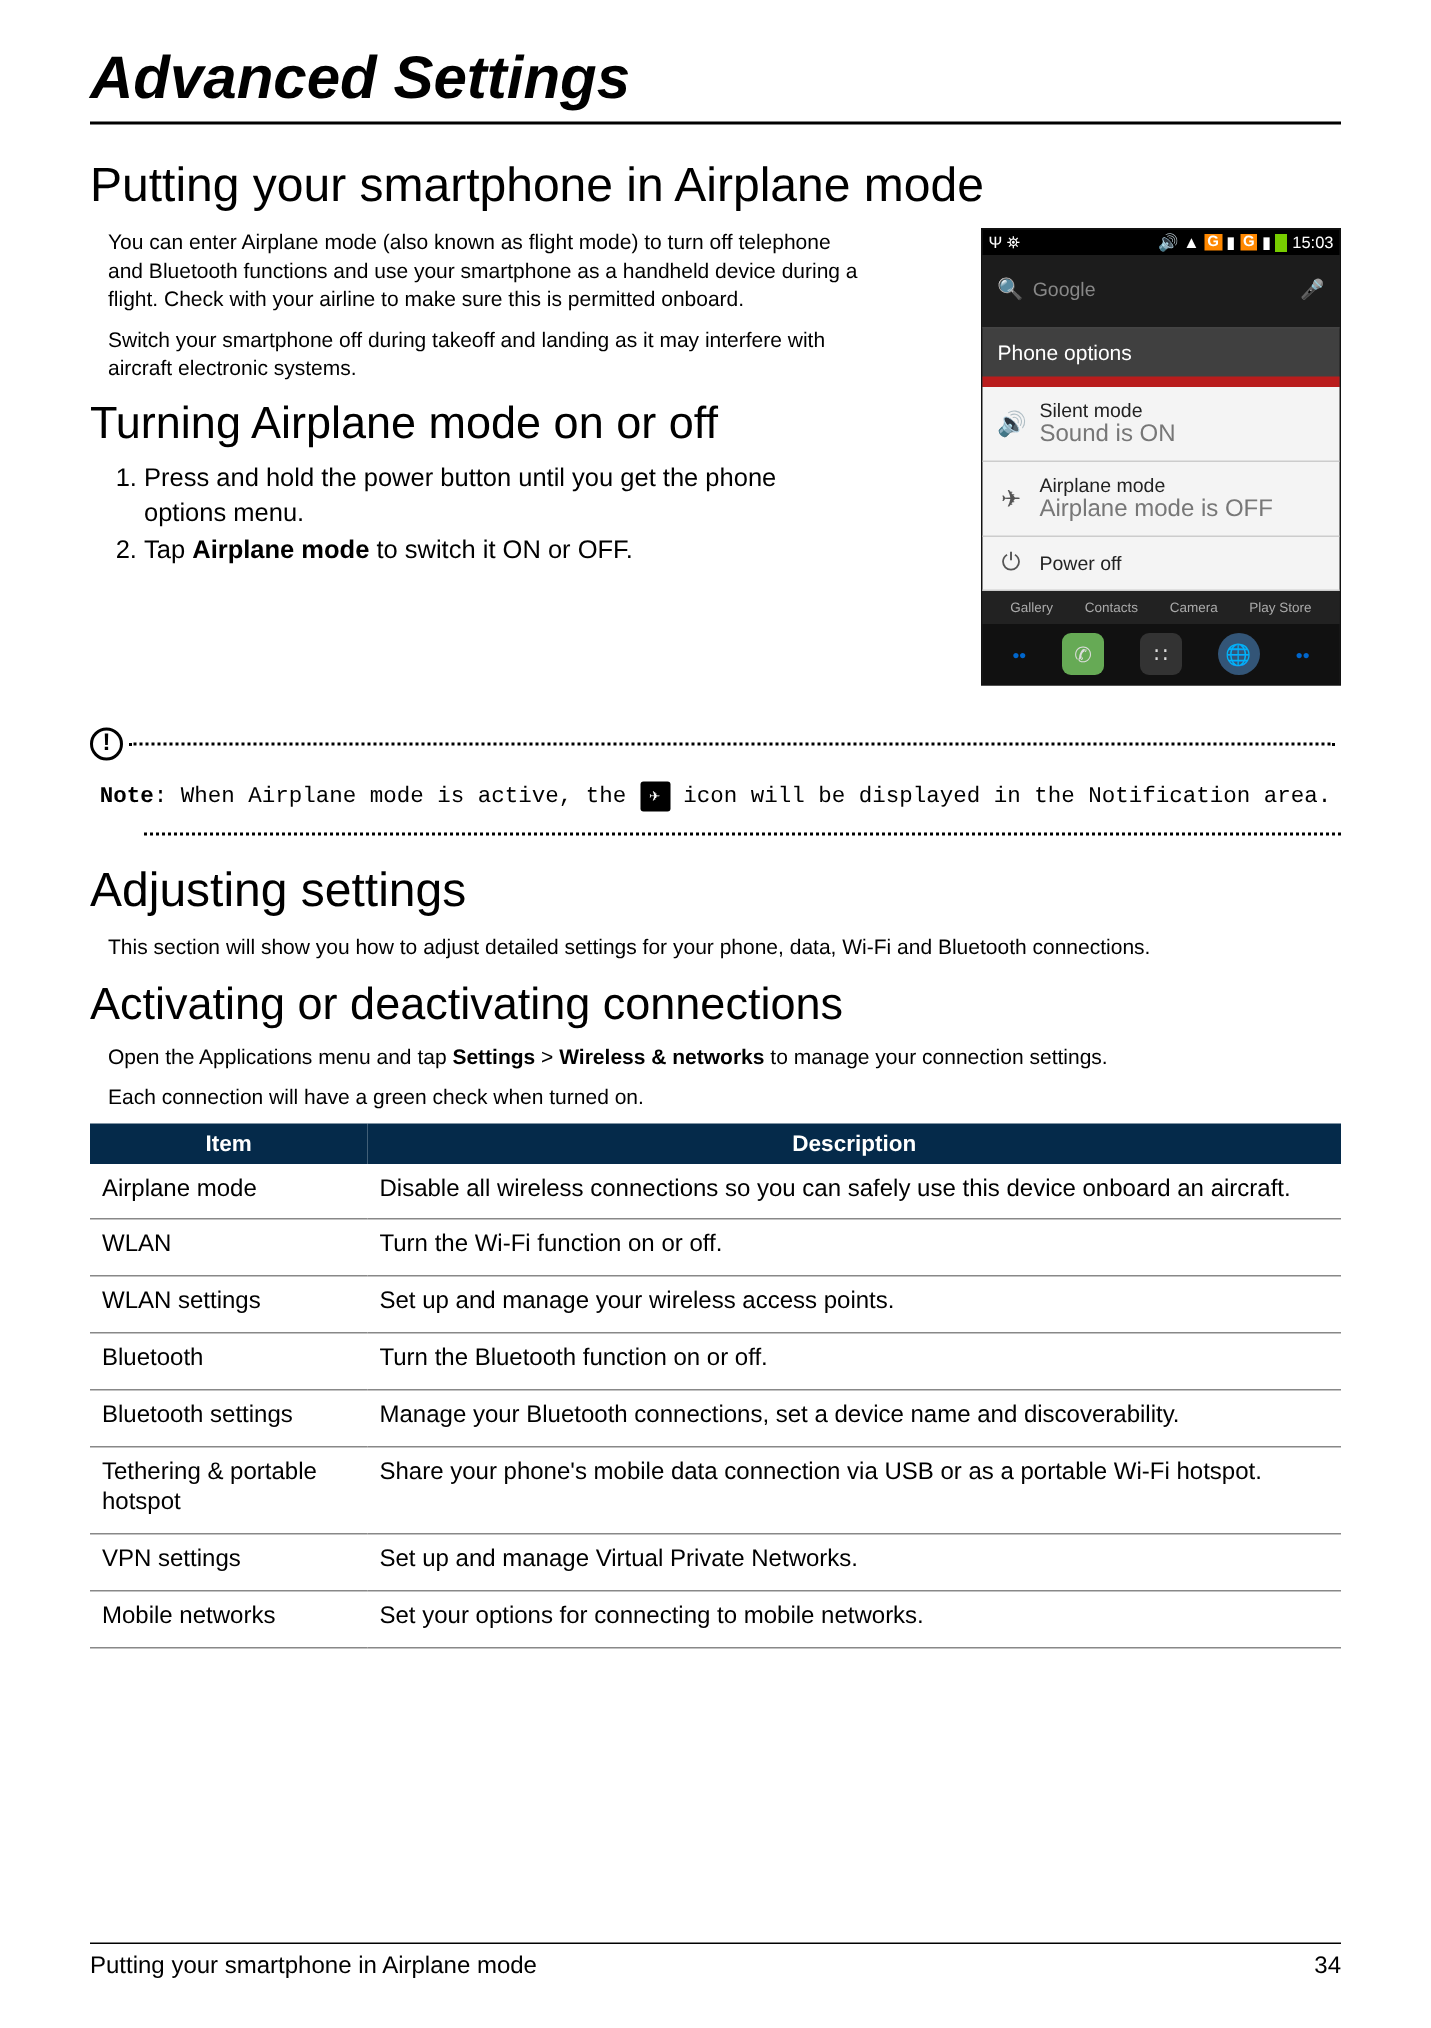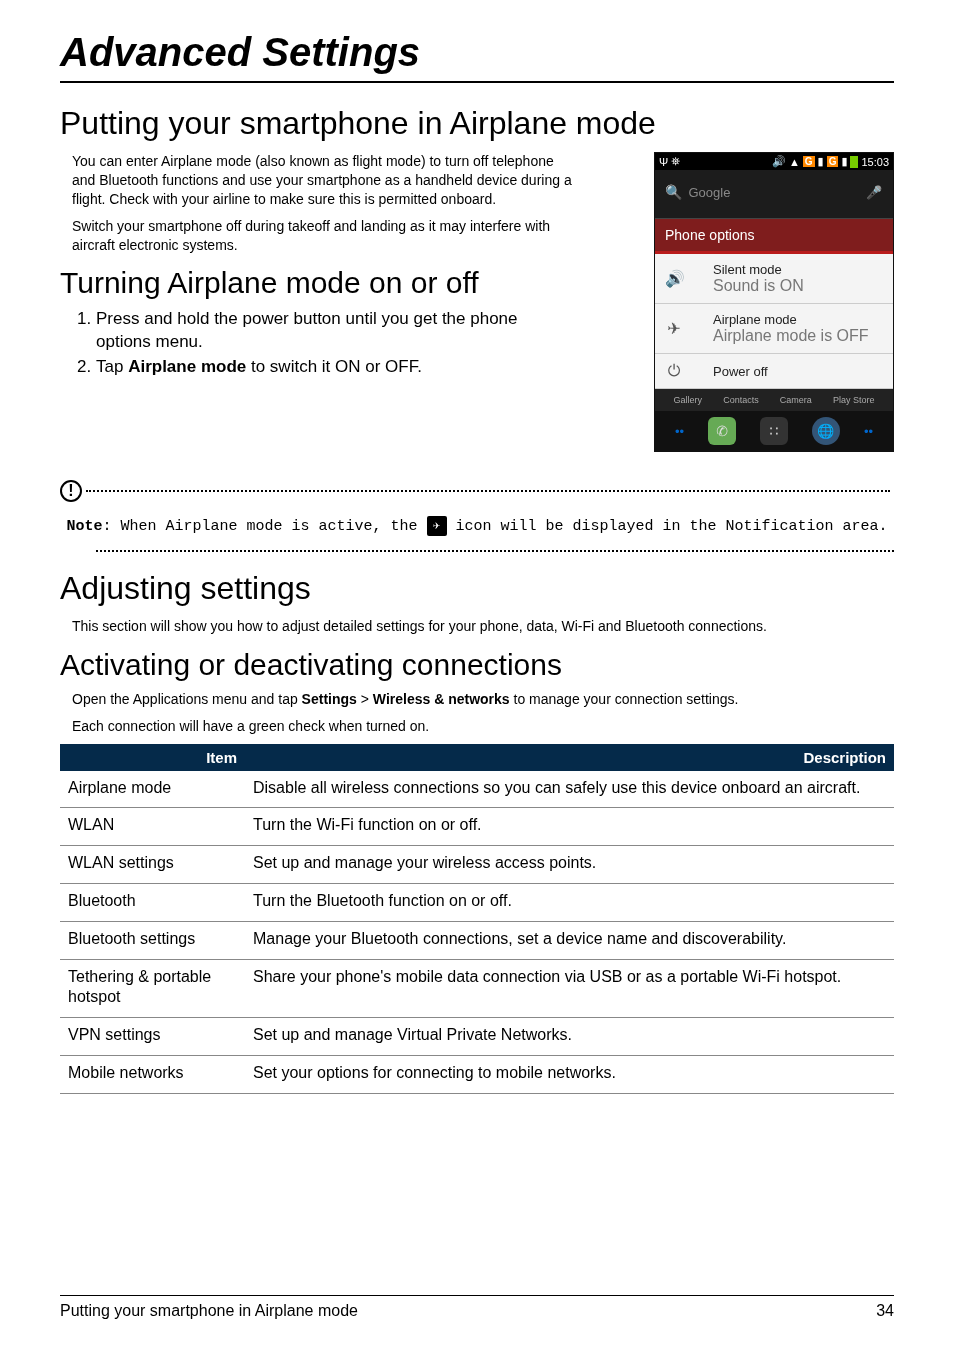--- a/index.html
+++ b/index.html
@@ -66,30 +66,30 @@
   .batt { width:8px; height:12px; background:#7c0; display:inline-block; }
   .phone-search {
     background: #1c1c1c;
     padding: 14px 10px 18px 10px;
     display:flex; align-items:center; gap:6px;
     color:#888;
   }
   .phone-search .mag { font-size:14px; }
   .phone-search .mic { margin-left:auto; color:#888; }
   .phone-options-hdr {
-    background:#7f1d1d; color:#fff; padding:8px 10px; font-size:14px;
-    border-top:1px solid #444; border-bottom:3px solid #b91c1c;
+    background:#404040; color:#fff; padding:8px 10px; font-size:14px;
+    border-top:1px solid #444; border-bottom:7px solid #b91c1c;
   }
   .phone-row {
     background:#f4f4f4; color:#222;
     padding:8px 10px; display:flex; align-items:center; gap:10px;
     border-bottom:1px solid #ccc;
   }
   .phone-row .icon { width:18px; text-align:center; color:#555; font-size:16px; }
-  .phone-row .texts { display:flex; flex-direction:column;margin-left:20px; }
+  .phone-row .texts { display:flex; flex-direction:column; }
   .phone-row .sub { font-size:16px; color:#777; }
   .phone-dock {
     background:#222; padding:6px 8px;
     display:flex; justify-content:space-around; align-items:flex-start;
     color:#aaa; font-size:9px;
   }
   .phone-dockrow2 {
     background:#111; padding:6px 8px;
     display:flex; justify-content:space-around; align-items:center;
   }
@@ -127,21 +127,21 @@
 
   table.settings {
     width: 100%;
     border-collapse: collapse;
     font-size: 16px;
     margin-top: 8px;
   }
   table.settings thead th {
     background: #052a4a;
     color: #fff;
-    text-align: right;
+    text-align: center;
     font-weight: bold;
     padding: 5px 8px;
     font-size: 15px;
   }
   table.settings td {
     padding: 7px 8px 9px 8px;
     vertical-align: top;
     border-bottom: 1px solid #888;
     line-height: 1.3;
   }

